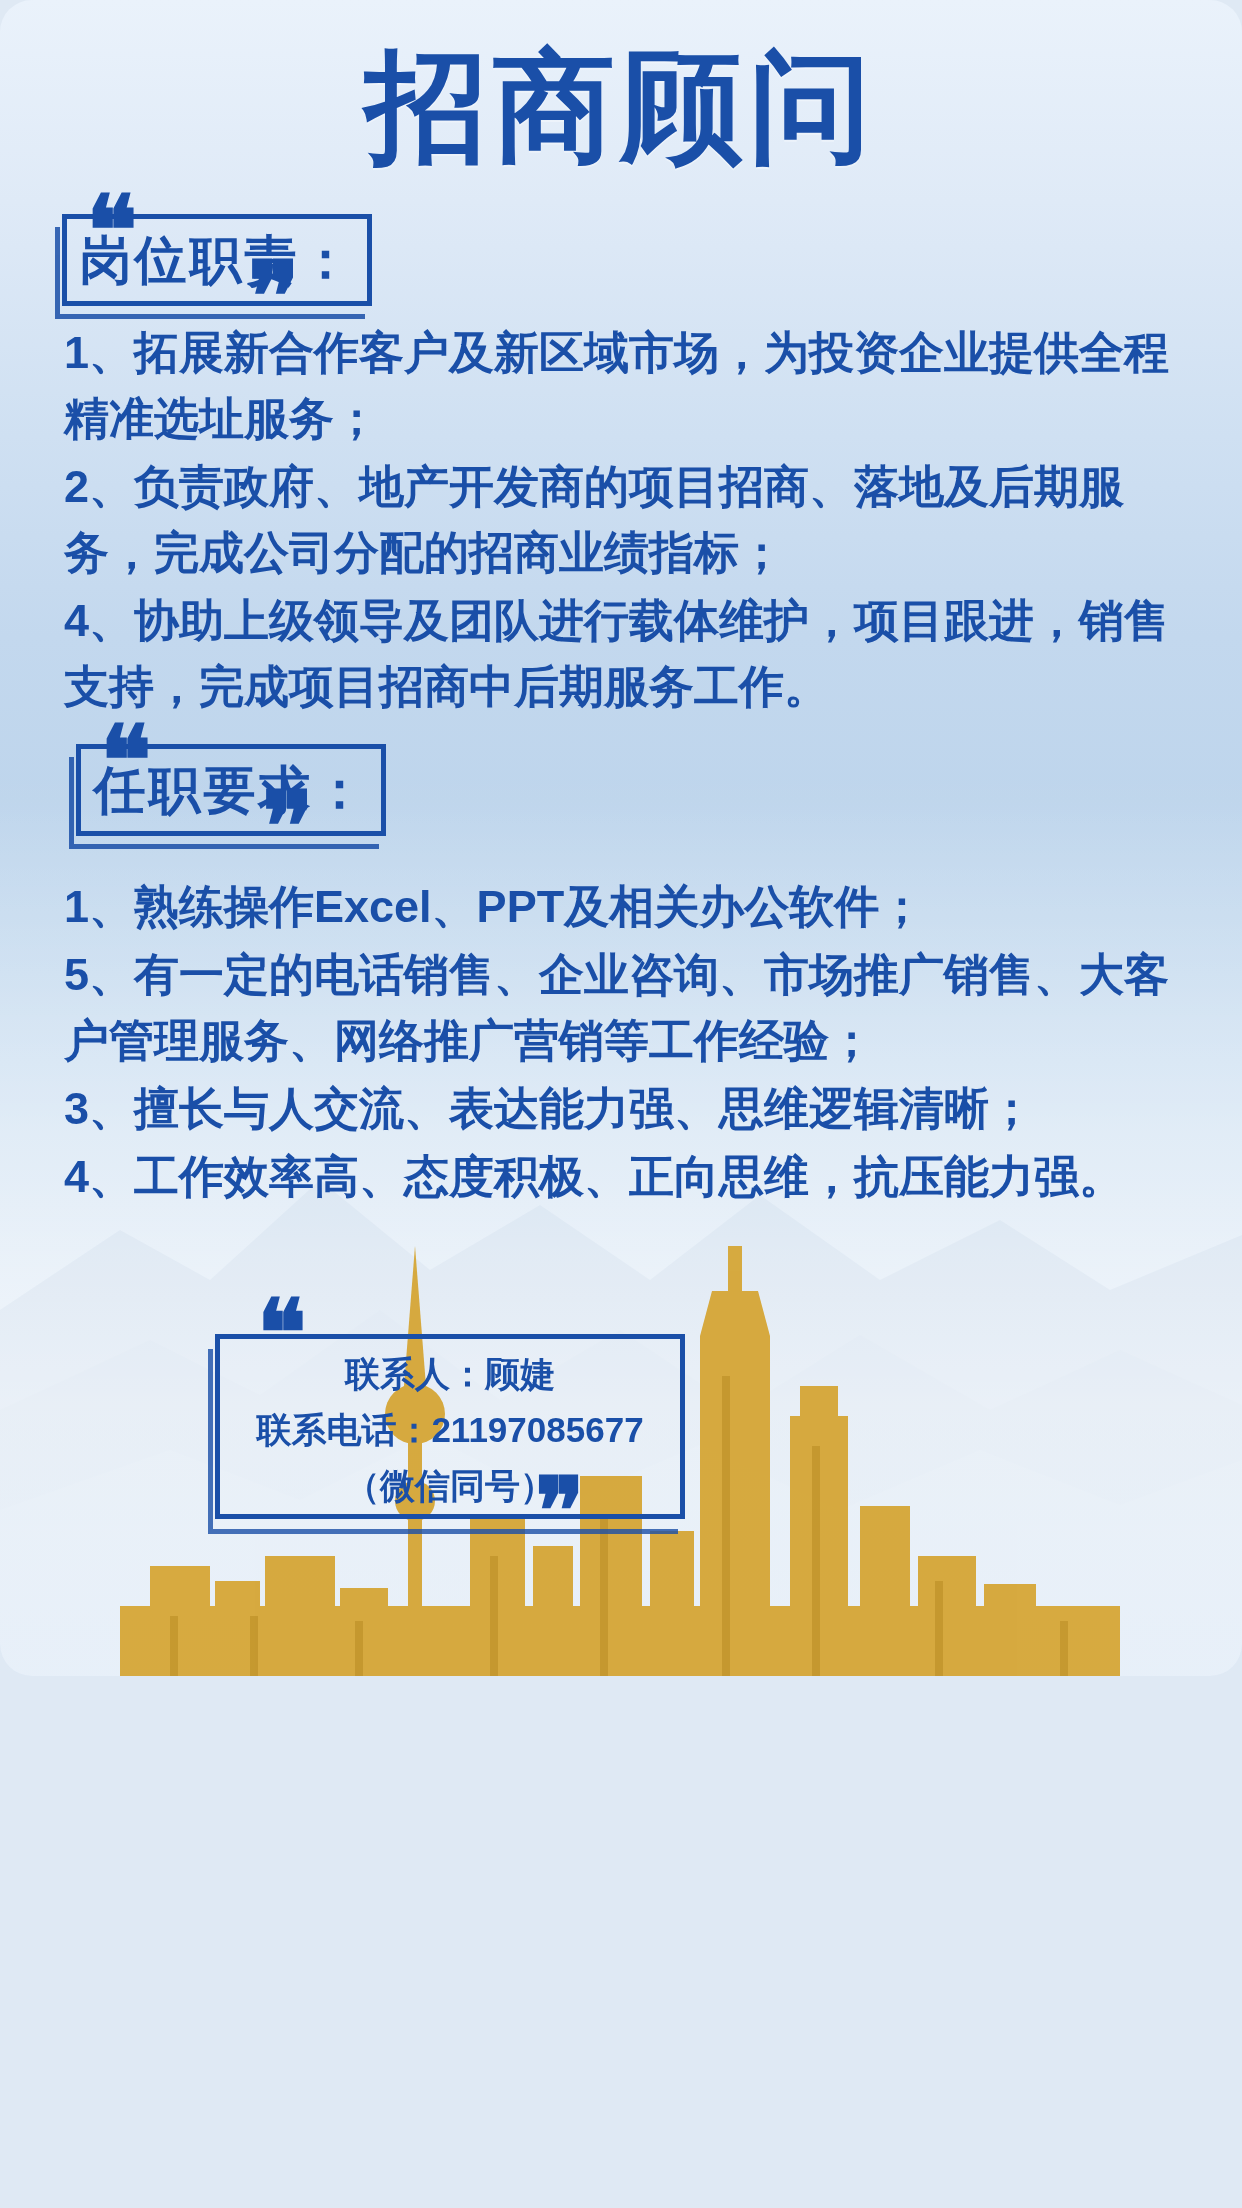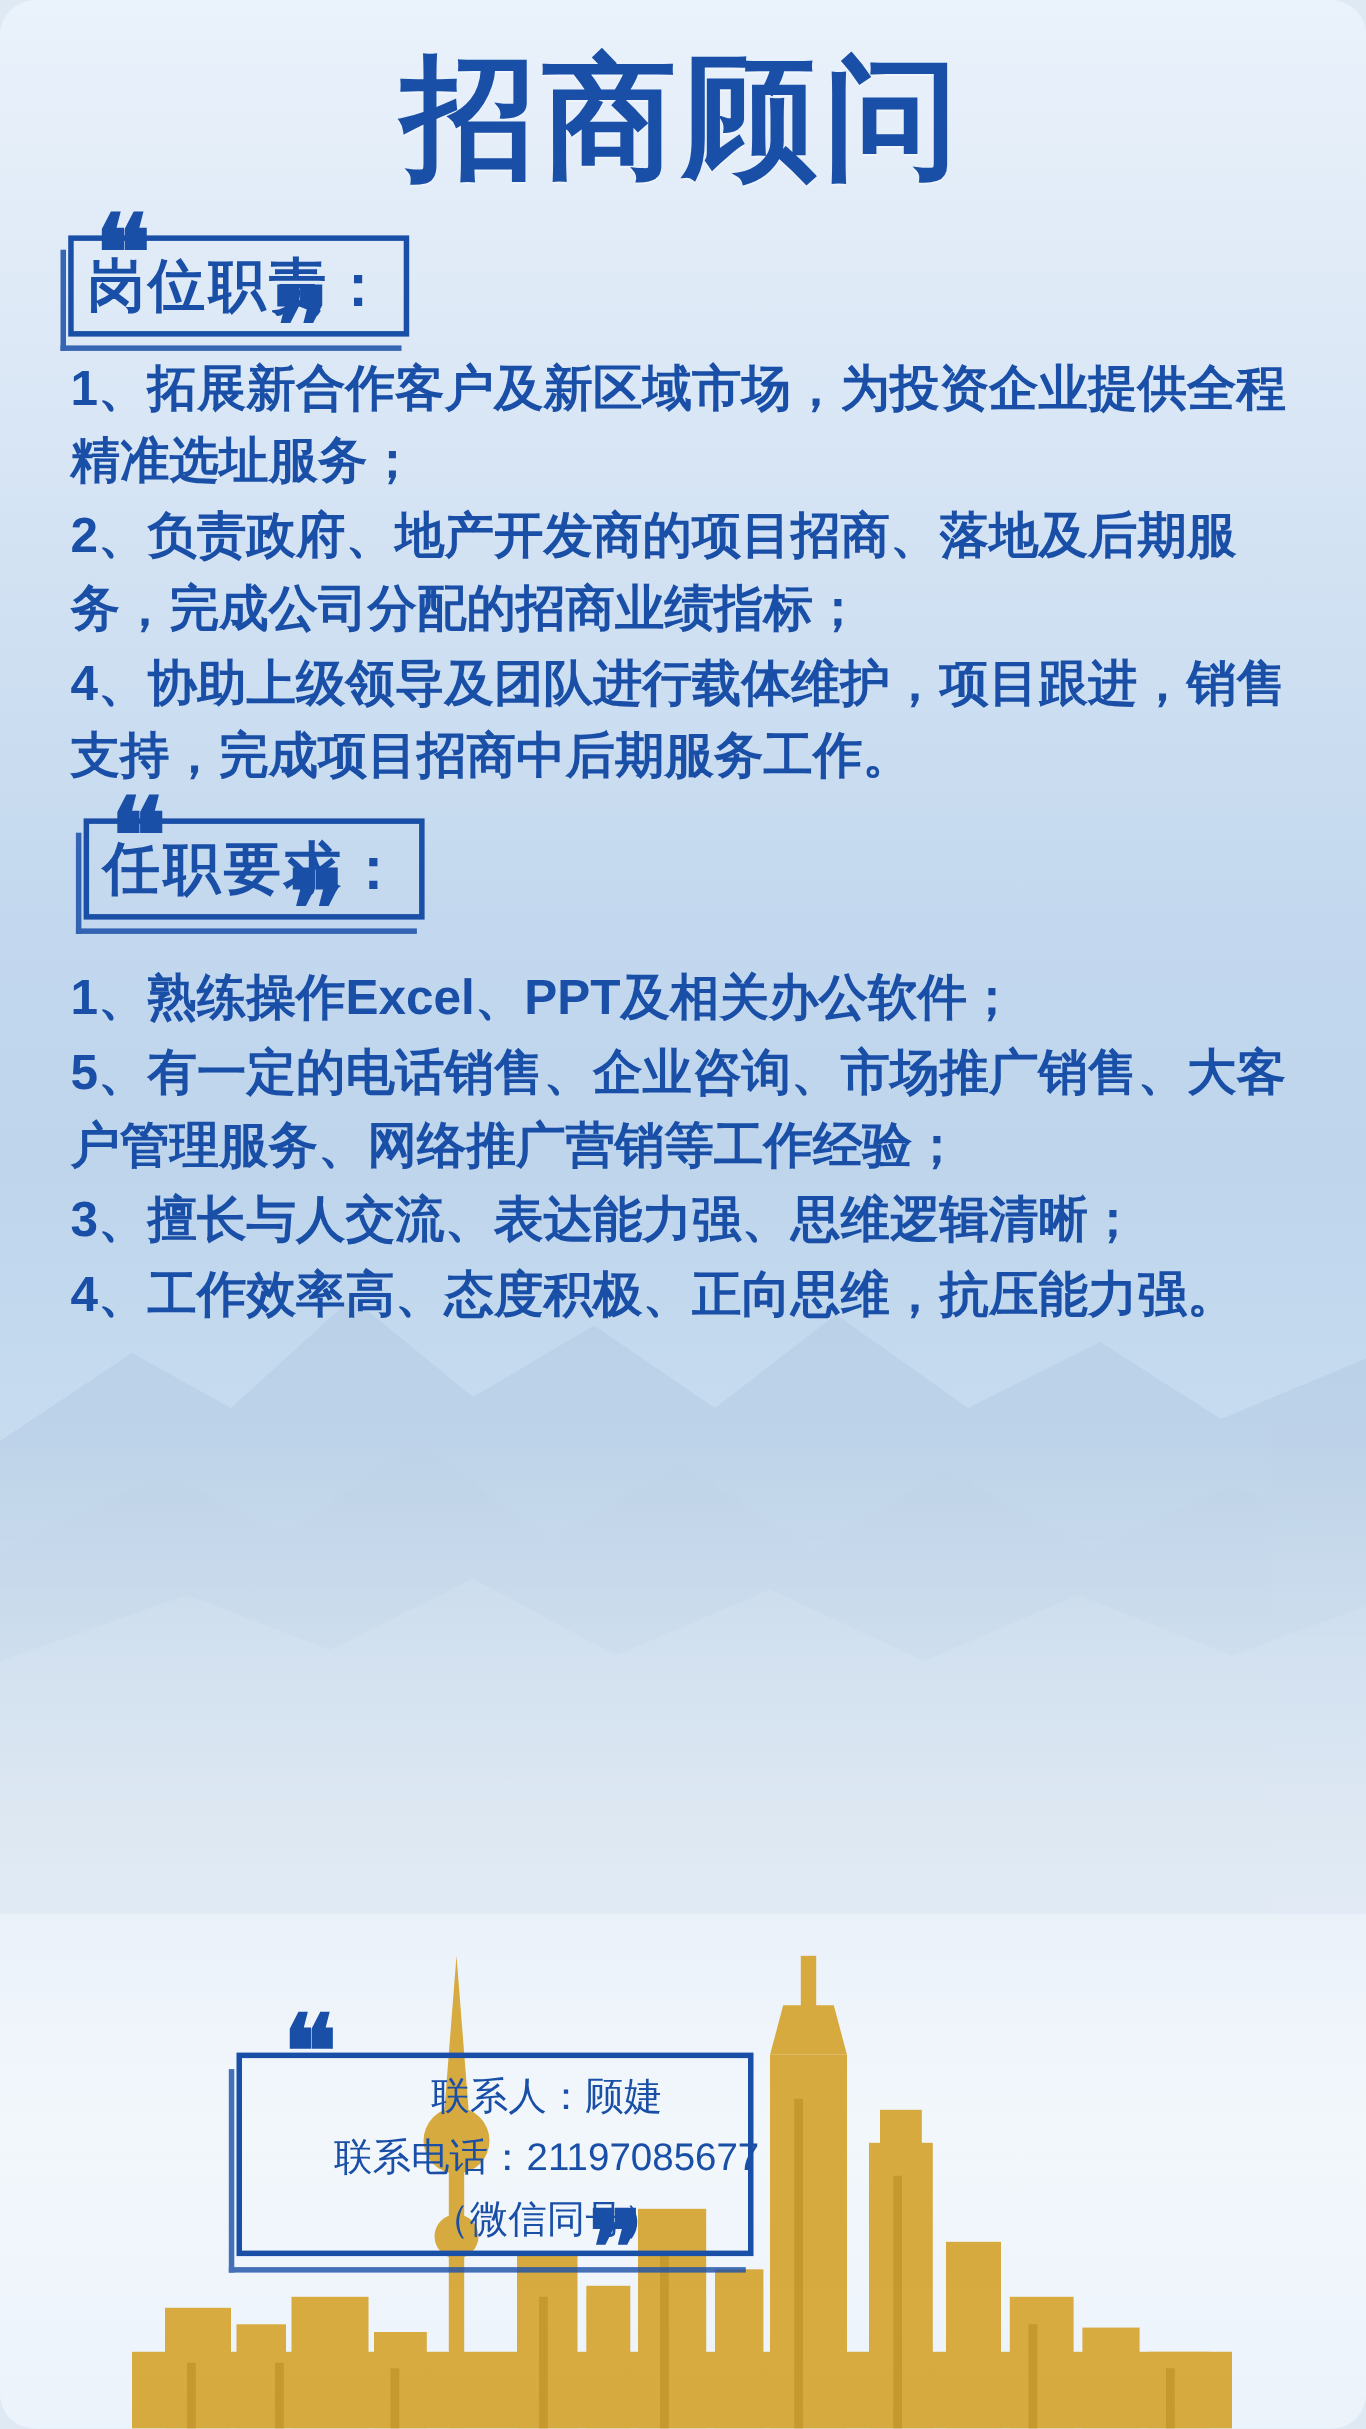--- a/index.html
+++ b/index.html
@@ -9,21 +9,21 @@
   body {
     width: 1242px;
     height: 2208px;
     font-family: "Liberation Sans", sans-serif;
     background: #dfe9f4;
     overflow: hidden;
   }
   .poster {
     position: relative;
     width: 1242px;
-    height: 2208px;
+    height: 1676px;
     overflow: hidden;
     background:
       linear-gradient(180deg,
         #eaf2fb 0%,
         #dfeaf7 12%,
         #cfe0f2 26%,
         #c3d8ee 38%,
         #bed5ec 48%,
         #c6dbef 58%,
         #cfe1f2 66%,
@@ -185,23 +185,22 @@
   }
   .contact .lines {
     position: absolute;
     left: 30px;
     top: 30px;
     width: 470px;
     text-align: center;
     font-size: 35px;
     line-height: 56px;
     color: #1a4fa8;
-    font-weight: 400;
+    font-weight: 700;
     z-index: 3;
-    margin-left: 47px;
   }
   .contact .q-open {
     position: absolute;
     left: 72px;
     top: -28px;
     font-size: 92px;
     line-height: 92px;
     font-family: "Liberation Serif", serif;
     font-weight: bold;
     color: #1a4fa8;

